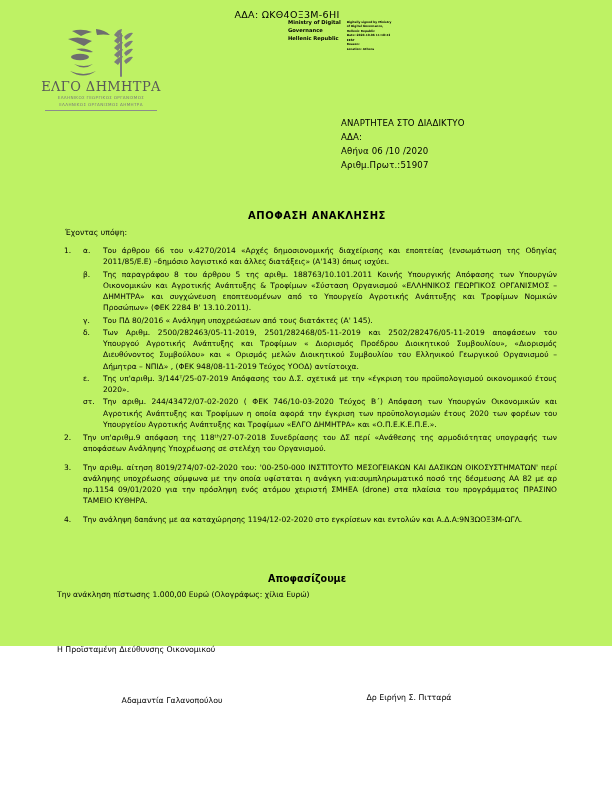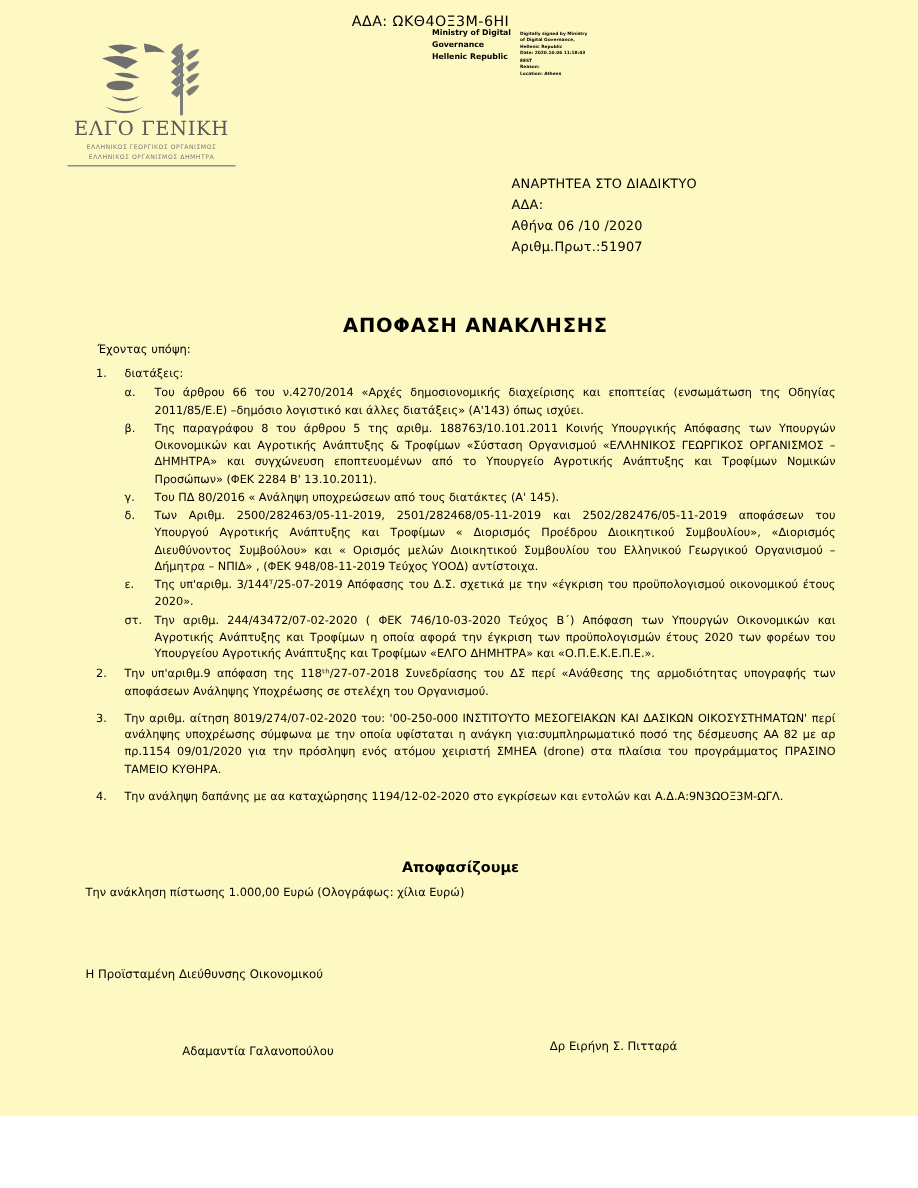--- a/index.html
+++ b/index.html
@@ -11,22 +11,22 @@
   body {
     width: 612px; height: 792px;
     position: relative;
     font-family: "DejaVu Sans", "Liberation Sans", sans-serif;
     color: #000000;
     overflow: hidden;
   }
   .page {
     position: relative;
     width: 612px;
-    height: 744px;
-    background: #fef9c3;
+    height: 646px;
+    background: #bef264;
   }
 
   
   .ada-top {
     position: absolute;
     top: 9px;
     left: 0;
     width: 612px;
     text-align: center;
     padding-right: 38px;
@@ -119,21 +119,21 @@
   }
 
   
   .doc-title {
     position: absolute;
     top: 210px;
     left: 0;
     width: 612px;
     text-align: center;
     padding-left: 22px;
-    font-size: 13px;
+    font-size: 10px;
     font-weight: bold;
     letter-spacing: 0.5px;
   }
 
   
   .intro {
     position: absolute;
     top: 228px;
     left: 65px;
     font-size: 7.7px;
@@ -275,21 +275,21 @@
           <path d="M56 28 q5 -6 9 -6 q-2 6 -5 9z"></path>
           <path d="M56 35 q5 -6 9 -6 q-2 6 -5 9z"></path>
           <rect x="62" y="6" width="2" height="44" rx="1"></rect>
           <path d="M66 10 q5 -5 9 -4 q-3 5 -7 7z"></path>
           <path d="M66 18 q5 -5 9 -4 q-3 5 -7 7z"></path>
           <path d="M66 26 q5 -5 9 -4 q-3 5 -7 7z"></path>
           <path d="M66 34 q5 -5 9 -4 q-3 5 -7 7z"></path>
         </g>
       </svg>
     </div>
-    <div class="logo-title">ΕΛΓΟ ΓΕΝΙΚΗ</div>
+    <div class="logo-title">ΕΛΓΟ ΔΗΜΗΤΡΑ</div>
     <div class="logo-sub">ΕΛΛΗΝΙΚΟΣ ΓΕΩΡΓΙΚΟΣ ΟΡΓΑΝΙΣΜΟΣ</div>
     <div class="logo-sub">ΕΛΛΗΝΙΚΟΣ ΟΡΓΑΝΙΣΜΟΣ    ΔΗΜΗΤΡΑ</div>
     <div class="logo-rule"></div>
   </div>
 
 
   <div class="meta">
     <div>ΑΝΑΡΤΗΤΕΑ ΣΤΟ ΔΙΑΔΙΚΤΥΟ</div>
     <div>ΑΔΑ:</div>
     <div>Αθήνα 06 /10 /2020</div>
@@ -297,21 +297,20 @@
   </div>
 
   <div class="doc-title">ΑΠΟΦΑΣΗ ΑΝΑΚΛΗΣΗΣ</div>
 
   <div class="intro">Έχοντας υπόψη:</div>
 
   <div class="body-block">
 
     <div class="num-item">
       <span class="marker">1.</span>
-      <span class="txt">διατάξεις:</span>
 
       <div class="sub-list">
         <div class="sub-item">
           <span class="marker">α.</span>
           <span class="txt">Του άρθρου 66 του ν.4270/2014 «Αρχές δημοσιονομικής διαχείρισης και εποπτείας (ενσωμάτωση της Οδηγίας 2011/85/Ε.Ε) –δημόσιο λογιστικό και άλλες διατάξεις» (Α'143) όπως ισχύει.</span>
         </div>
         <div class="sub-item">
           <span class="marker">β.</span>
           <span class="txt">Της παραγράφου 8 του άρθρου 5 της  αριθμ. 188763/10.101.2011 Κοινής Υπουργικής Απόφασης των Υπουργών Οικονομικών και  Αγροτικής Ανάπτυξης &amp; Τροφίμων «Σύσταση Οργανισμού «ΕΛΛΗΝΙΚΟΣ ΓΕΩΡΓΙΚΟΣ ΟΡΓΑΝΙΣΜΟΣ – ΔΗΜΗΤΡΑ» και συγχώνευση εποπτευομένων από το Υπουργείο Αγροτικής Ανάπτυξης και Τροφίμων Νομικών Προσώπων» (ΦΕΚ 2284 Β' 13.10.2011).</span>
         </div>

